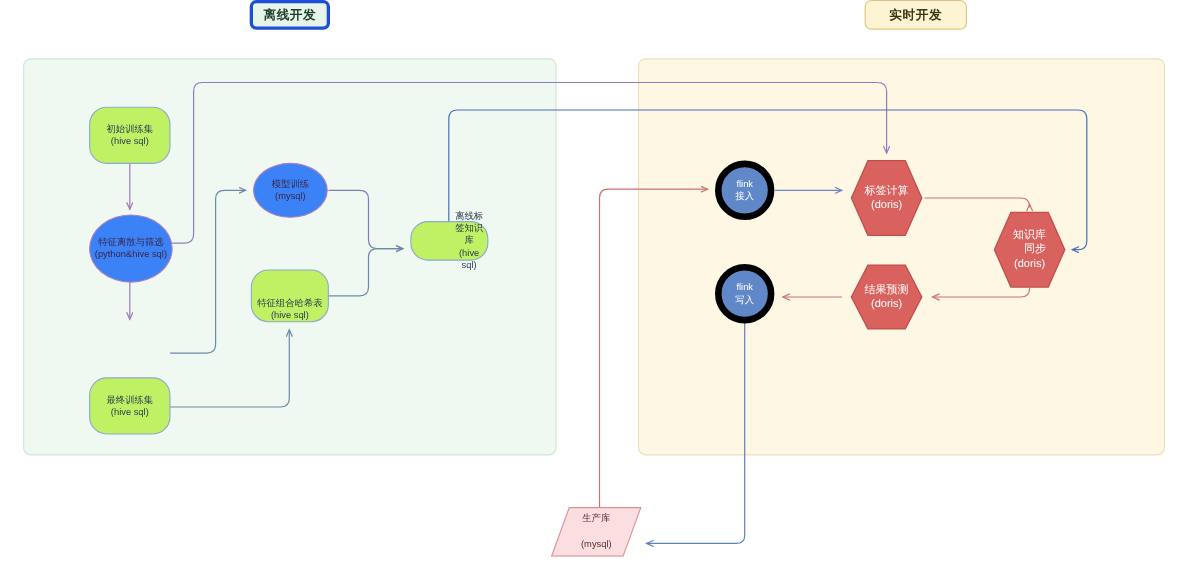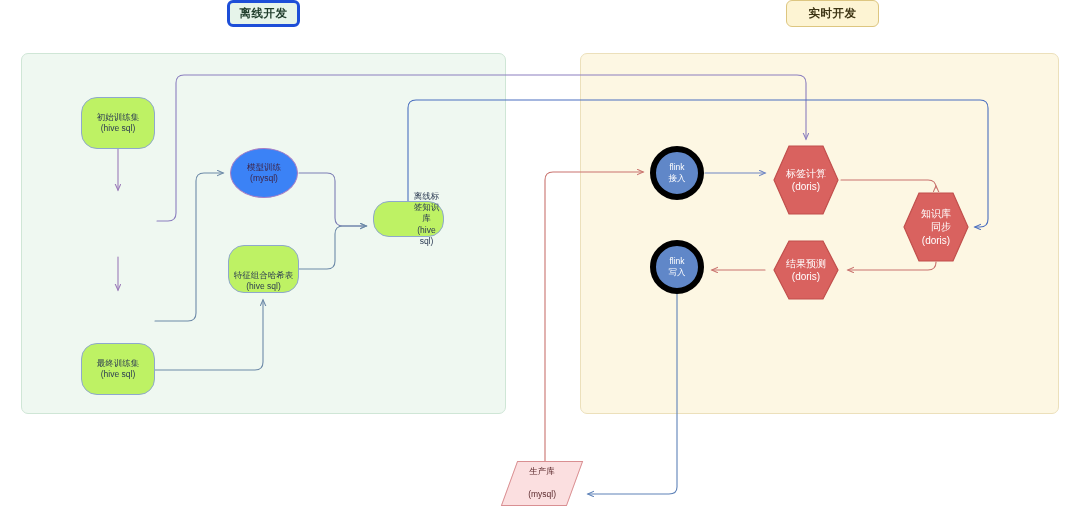--- a/index.html
+++ b/index.html
@@ -171,20 +171,24 @@
 
       <path d="M677,294 L677,487 Q677,494 669,494 L588,494" stroke="#5e82b8" marker-end="url(#a-steel)"></path>
     </g>
   </svg>
 
   <div id="n-init" class="node rect">
     <span class="ln">初始训练集</span>
     <span class="ln">(hive sql)</span>
   </div>
 
+  <div id="n-feature" class="node ellipse">
+    <span class="ln">特征离散与筛选</span>
+    <span class="ln">(python&amp;hive sql)</span>
+  </div>
 
   <div id="n-final" class="node rect">
     <span class="ln">最终训练集</span>
     <span class="ln">(hive sql)</span>
   </div>
 
   <div id="n-model" class="node ellipse">
     <span class="ln">模型训练</span>
     <span class="ln">(mysql)</span>
   </div>

